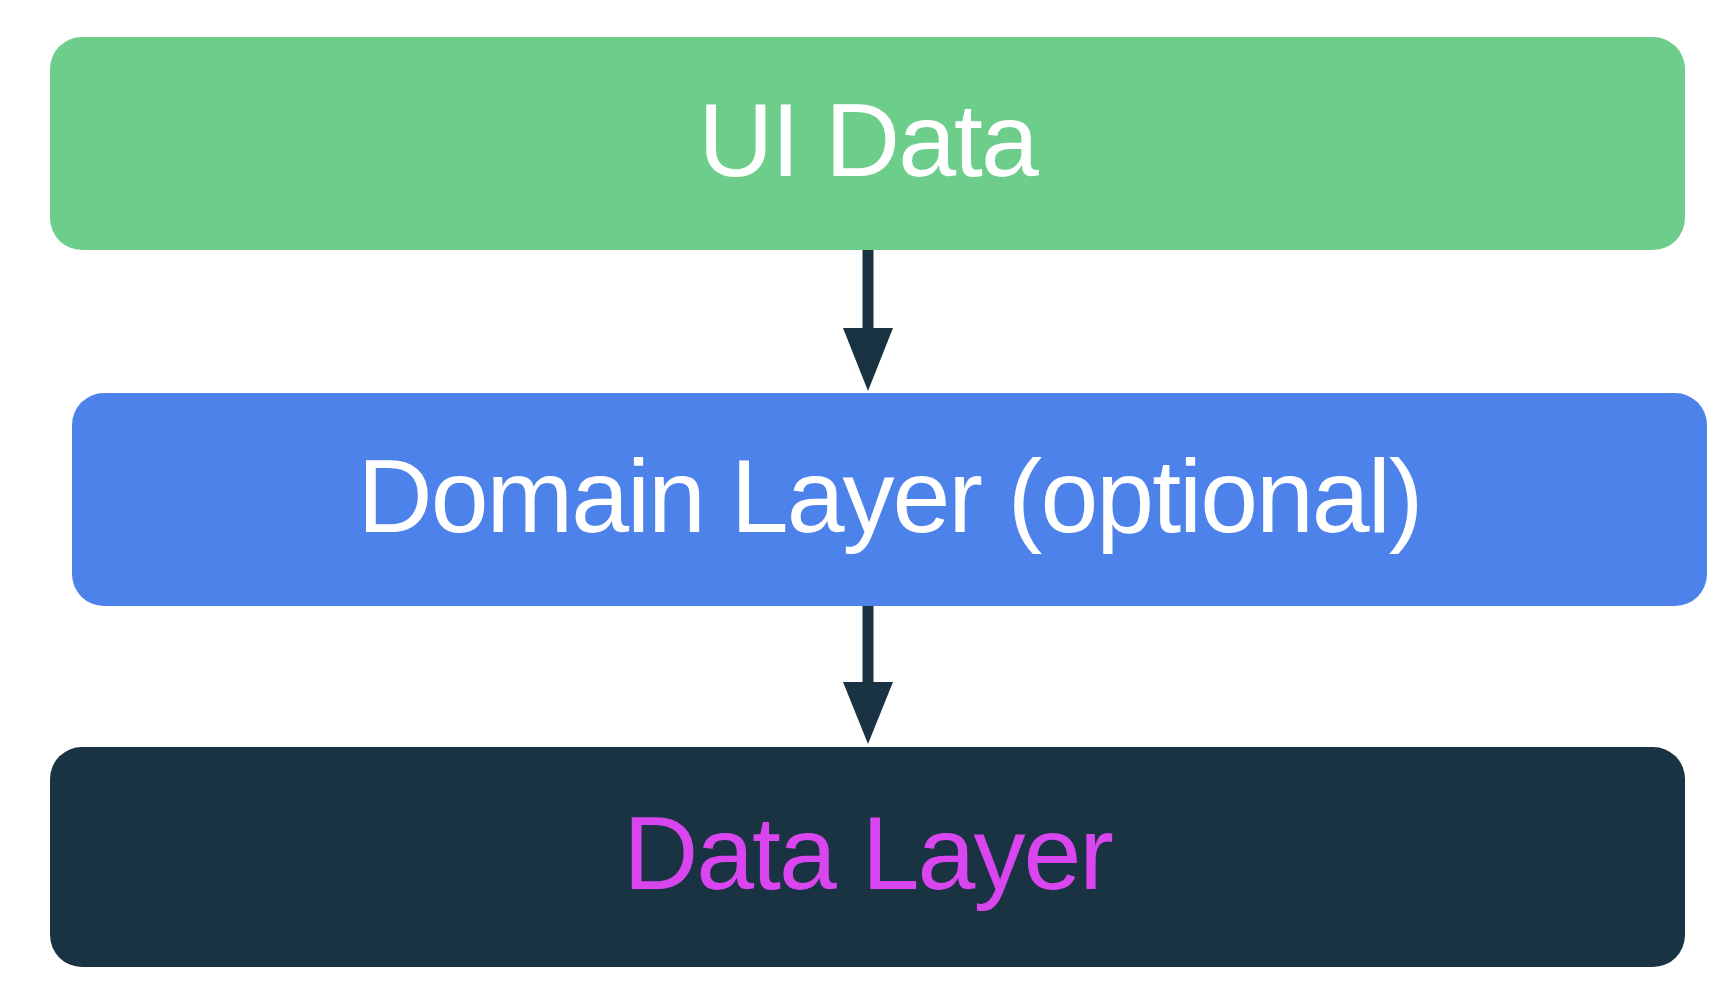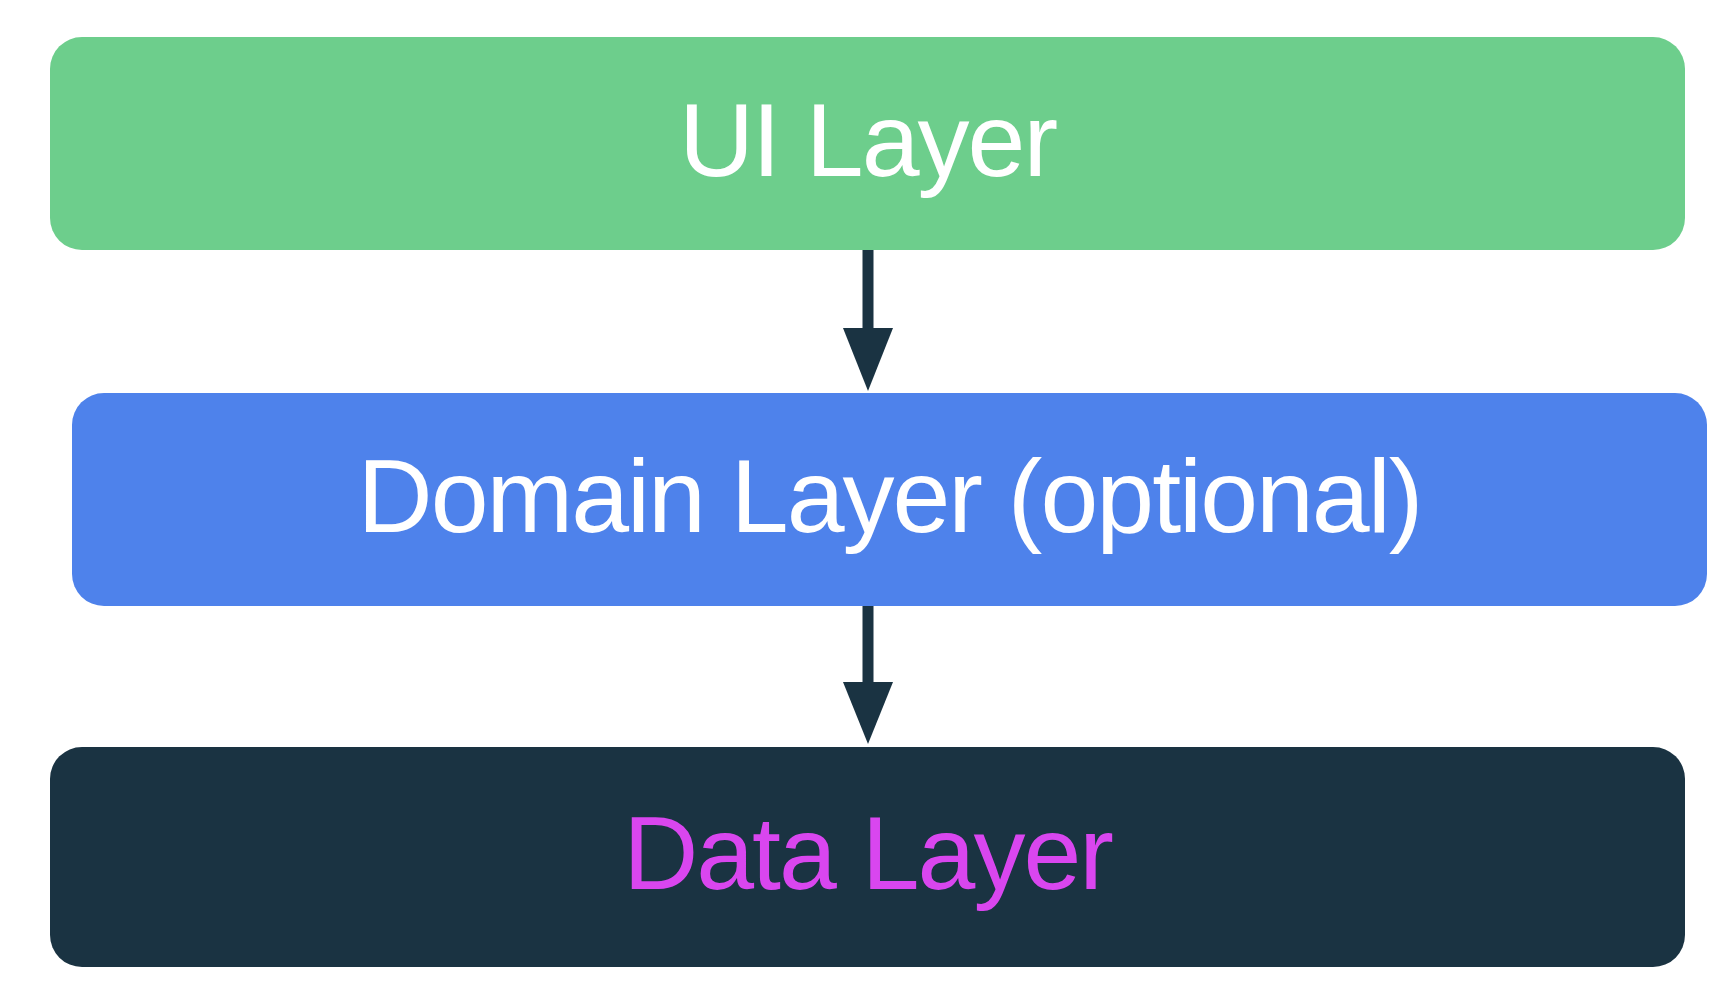--- a/index.html
+++ b/index.html
@@ -50,21 +50,21 @@
   .arrow-0 { height: 143px; }
   .arrow-1 { height: 141px; }
 </style>
 </head>
 <body style="background: rgb(255, 255, 255);">
 
 <div class="canvas">
   <div class="stack">
 
     <div class="layer-box layer-0" style="background: rgb(109, 206, 140); color: rgb(255, 255, 255);">
-      <span class="layer-label">UI Layer</span>
+      <span class="layer-label">UI Data</span>
     </div>
 
     <svg class="arrow arrow-0" width="60" height="143" viewBox="0 0 60 143" aria-hidden="true" style="color: rgb(26, 51, 66);">
       <rect x="24.5" y="0" width="11" height="82" fill="currentColor"></rect>
       <polygon points="5,78 55,78 30,141" fill="currentColor"></polygon>
     </svg>
 
     <div class="layer-box layer-1" style="background: rgb(78, 130, 235); color: rgb(255, 255, 255); margin-left: 44px;">
       <span class="layer-label">Domain Layer (optional)</span>
     </div>

